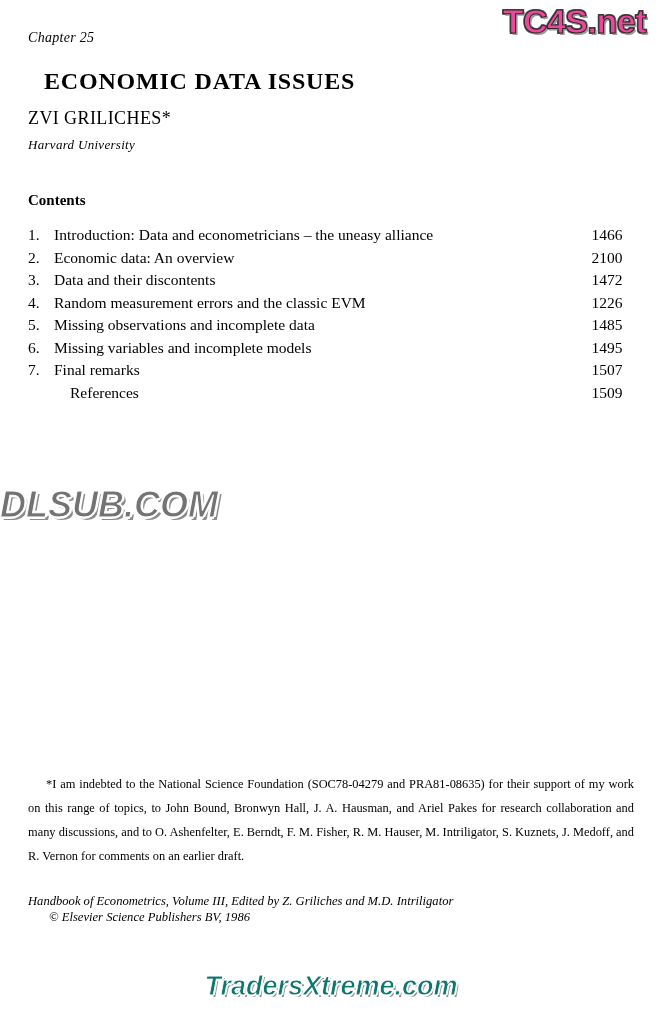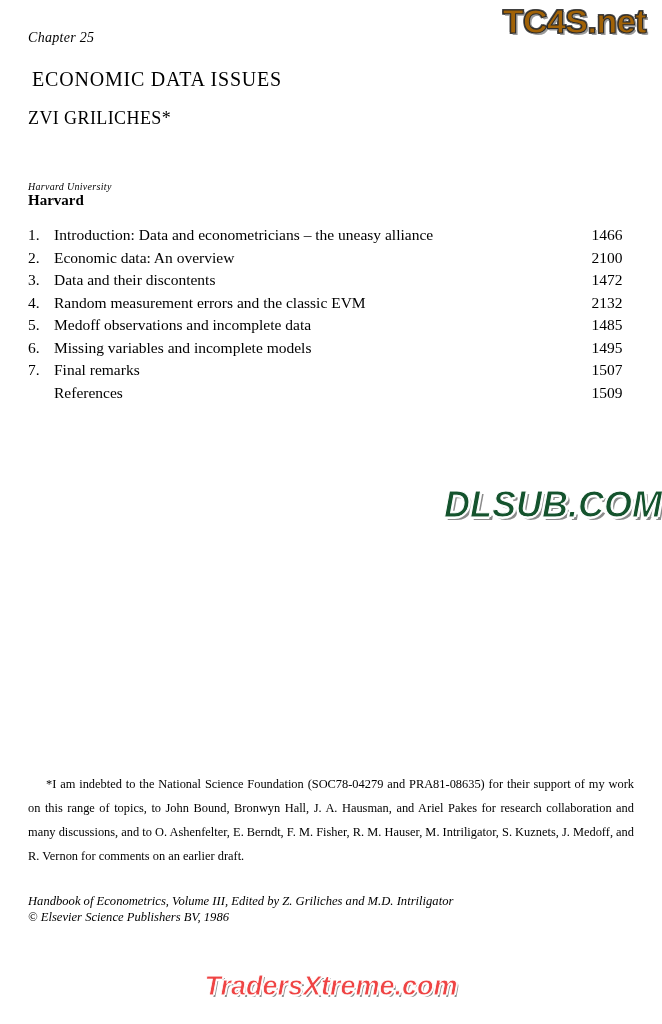--- a/index.html
+++ b/index.html
@@ -24,61 +24,61 @@
 
   
   .wm-top {
     position: absolute;
     top: 2px;
     right: 16px;
     font-family: "Liberation Sans", sans-serif;
     font-weight: bold;
     font-size: 34px;
     letter-spacing: -0.5px;
-    color: #a16207;
+    color: #ec4899;
     -webkit-text-stroke: 1px #2a2a2a;
     text-shadow:
       2px 2px 0 #9a9a9a,
       -1px -1px 0 #555,
       1px -1px 0 #555,
       -1px 1px 0 #555,
       1px 1px 0 #555;
   }
 
   
   .chapter-label {
     position: absolute;
     left: 28px;
     top: 30px;
     font-style: italic;
     font-size: 14px;
     letter-spacing: 0.3px;
   }
   .chapter-title {
     position: absolute;
-    left: 32px;
+    left: 44px;
     top: 68px;
-    font-size: 20px;
+    font-size: 24px;
     letter-spacing: 0.8px;
+    font-weight: bold;
   }
   .author {
     position: absolute;
     left: 28px;
     top: 108px;
     font-size: 18px;
     letter-spacing: 0.4px;
   }
   .affiliation {
     position: absolute;
     left: 28px;
     top: 137px;
     font-style: italic;
-    font-size: 10px;
+    font-size: 13px;
     letter-spacing: 0.3px;
-    margin-top: 44px;
   }
 
   
   .contents-heading {
     position: absolute;
     left: 28px;
     top: 192px;
     font-weight: bold;
     font-size: 15px;
   }
@@ -101,36 +101,36 @@
   .toc-label {
     flex: 1 1 auto;
     white-space: nowrap;
   }
   .toc-page {
     flex: 0 0 auto;
     text-align: center;
     width: 54px;
   }
   .toc-row.no-num .toc-label {
-    margin-left: 0;
+    margin-left: 16px;
   }
 
   
   .wm-mid {
     position: absolute;
     left: 0;
     right: 0;
     top: 484px;
-    text-align: right;
+    text-align: left;
     font-family: "Liberation Sans", sans-serif;
     font-weight: bold;
     font-style: italic;
     font-size: 36px;
     letter-spacing: 0px;
-    color: #14532d;
+    color: #737373;
     -webkit-text-stroke: 1px #ffffff;
     text-shadow:
       2px 0 0 #ffffff, -2px 0 0 #ffffff, 0 2px 0 #ffffff, 0 -2px 0 #ffffff,
       3px 3px 0 #8b8b8b;
   }
 
   
   .footnote {
     position: absolute;
     left: 28px;
@@ -147,53 +147,54 @@
     position: absolute;
     left: 28px;
     top: 893px;
     width: 606px;
     font-size: 12.6px;
     line-height: 16px;
     font-style: italic;
   }
   .series .copyright {
     font-style: italic;
+    margin-left: 21px;
   }
 
   
   .wm-bottom {
     position: absolute;
     left: 0;
     right: 0;
     bottom: 22px;
     text-align: center;
     font-family: "Liberation Sans", sans-serif;
     font-weight: bold;
     font-style: italic;
     font-size: 27px;
-    color: #ef4444;
+    color: #0f766e;
     -webkit-text-stroke: 0.8px #ffffff;
     text-shadow:
       1.5px 0 0 #ffffff, -1.5px 0 0 #ffffff, 0 1.5px 0 #ffffff, 0 -1.5px 0 #ffffff,
       2px 2px 0 #8f8f8f;
   }
 </style>
 </head>
 <body>
 
 <div class="page">
 
   <div class="wm-top">TC4S.net</div>
 
   <div class="chapter-label">Chapter 25</div>
   <div class="chapter-title">ECONOMIC DATA ISSUES</div>
   <div class="author">ZVI GRILICHES*</div>
   <div class="affiliation">Harvard University</div>
 
-  <div class="contents-heading">Harvard</div>
+  <div class="contents-heading">Contents</div>
 
   <div class="toc">
 
     <div class="toc-row">
       <span class="toc-num">1.</span>
       <span class="toc-label">Introduction: Data and econometricians – the uneasy alliance</span>
       <span class="toc-page">1466</span>
     </div>
 
     <div class="toc-row">
@@ -204,26 +205,26 @@
 
     <div class="toc-row">
       <span class="toc-num">3.</span>
       <span class="toc-label">Data and their discontents</span>
       <span class="toc-page">1472</span>
     </div>
 
     <div class="toc-row">
       <span class="toc-num">4.</span>
       <span class="toc-label">Random measurement errors and the classic EVM</span>
-      <span class="toc-page">2132</span>
+      <span class="toc-page">1226</span>
     </div>
 
     <div class="toc-row">
       <span class="toc-num">5.</span>
-      <span class="toc-label">Medoff observations and incomplete data</span>
+      <span class="toc-label">Missing observations and incomplete data</span>
       <span class="toc-page">1485</span>
     </div>
 
     <div class="toc-row">
       <span class="toc-num">6.</span>
       <span class="toc-label">Missing variables and incomplete models</span>
       <span class="toc-page">1495</span>
     </div>
 
     <div class="toc-row">

